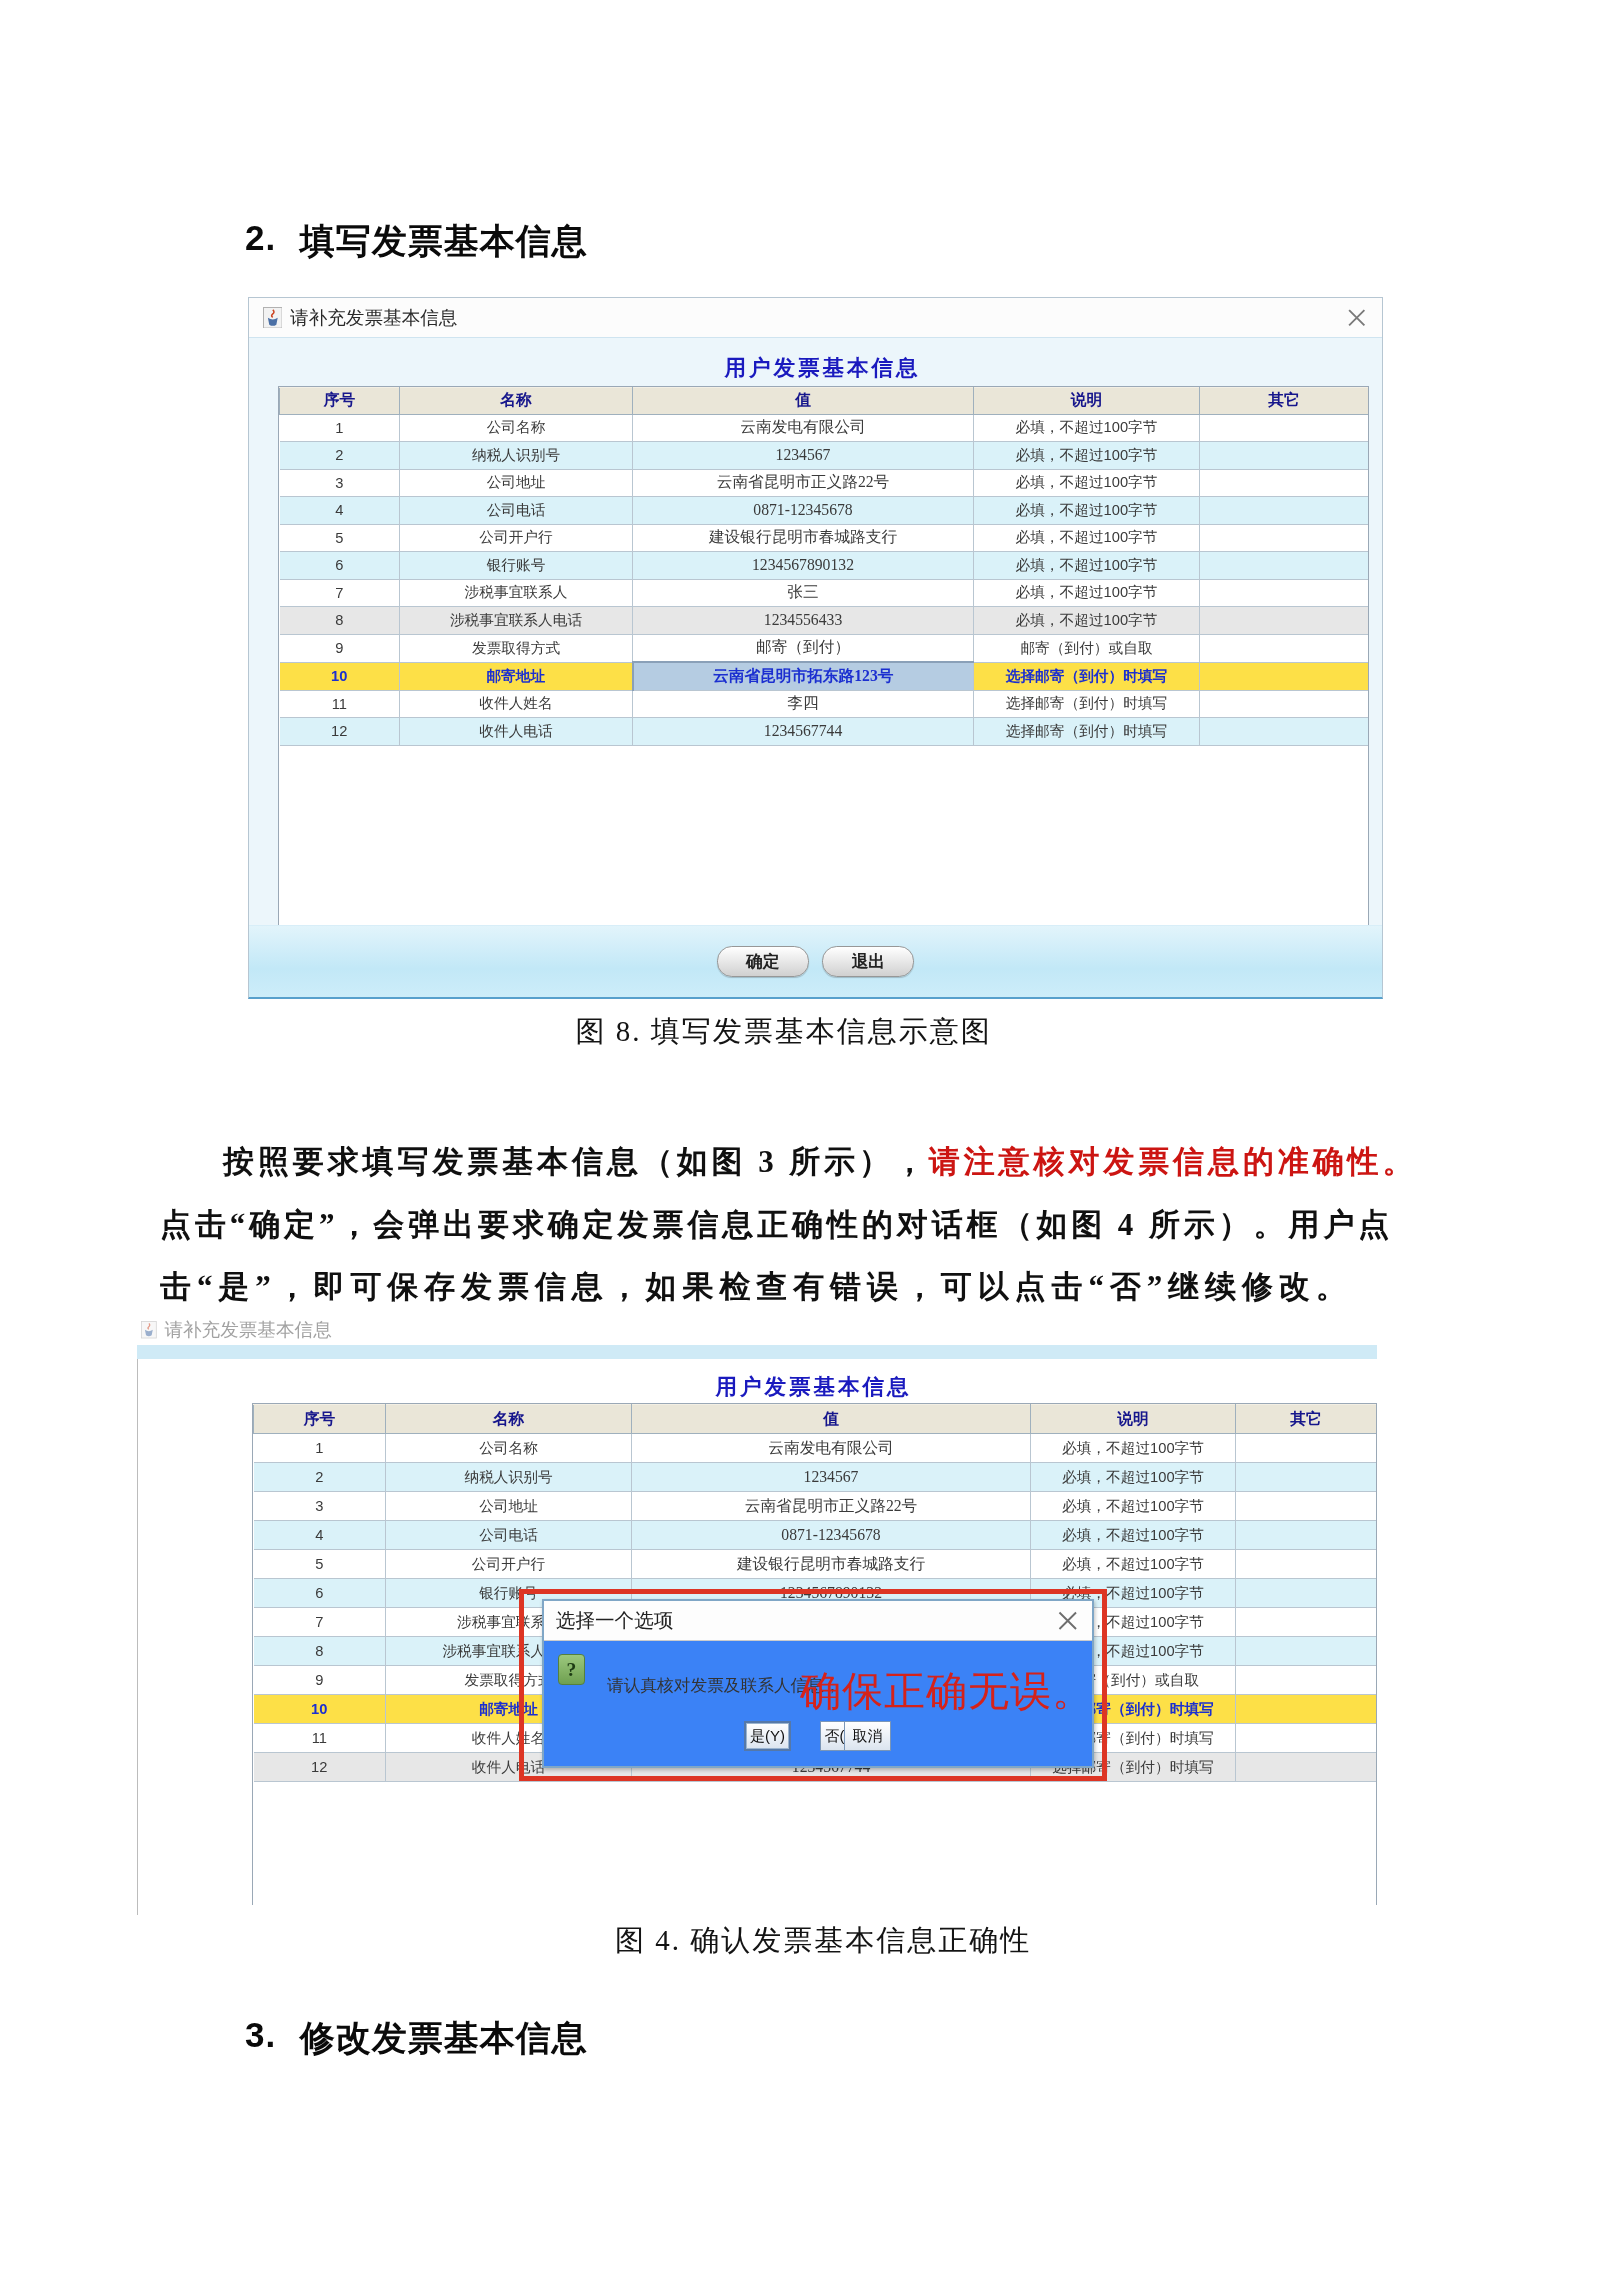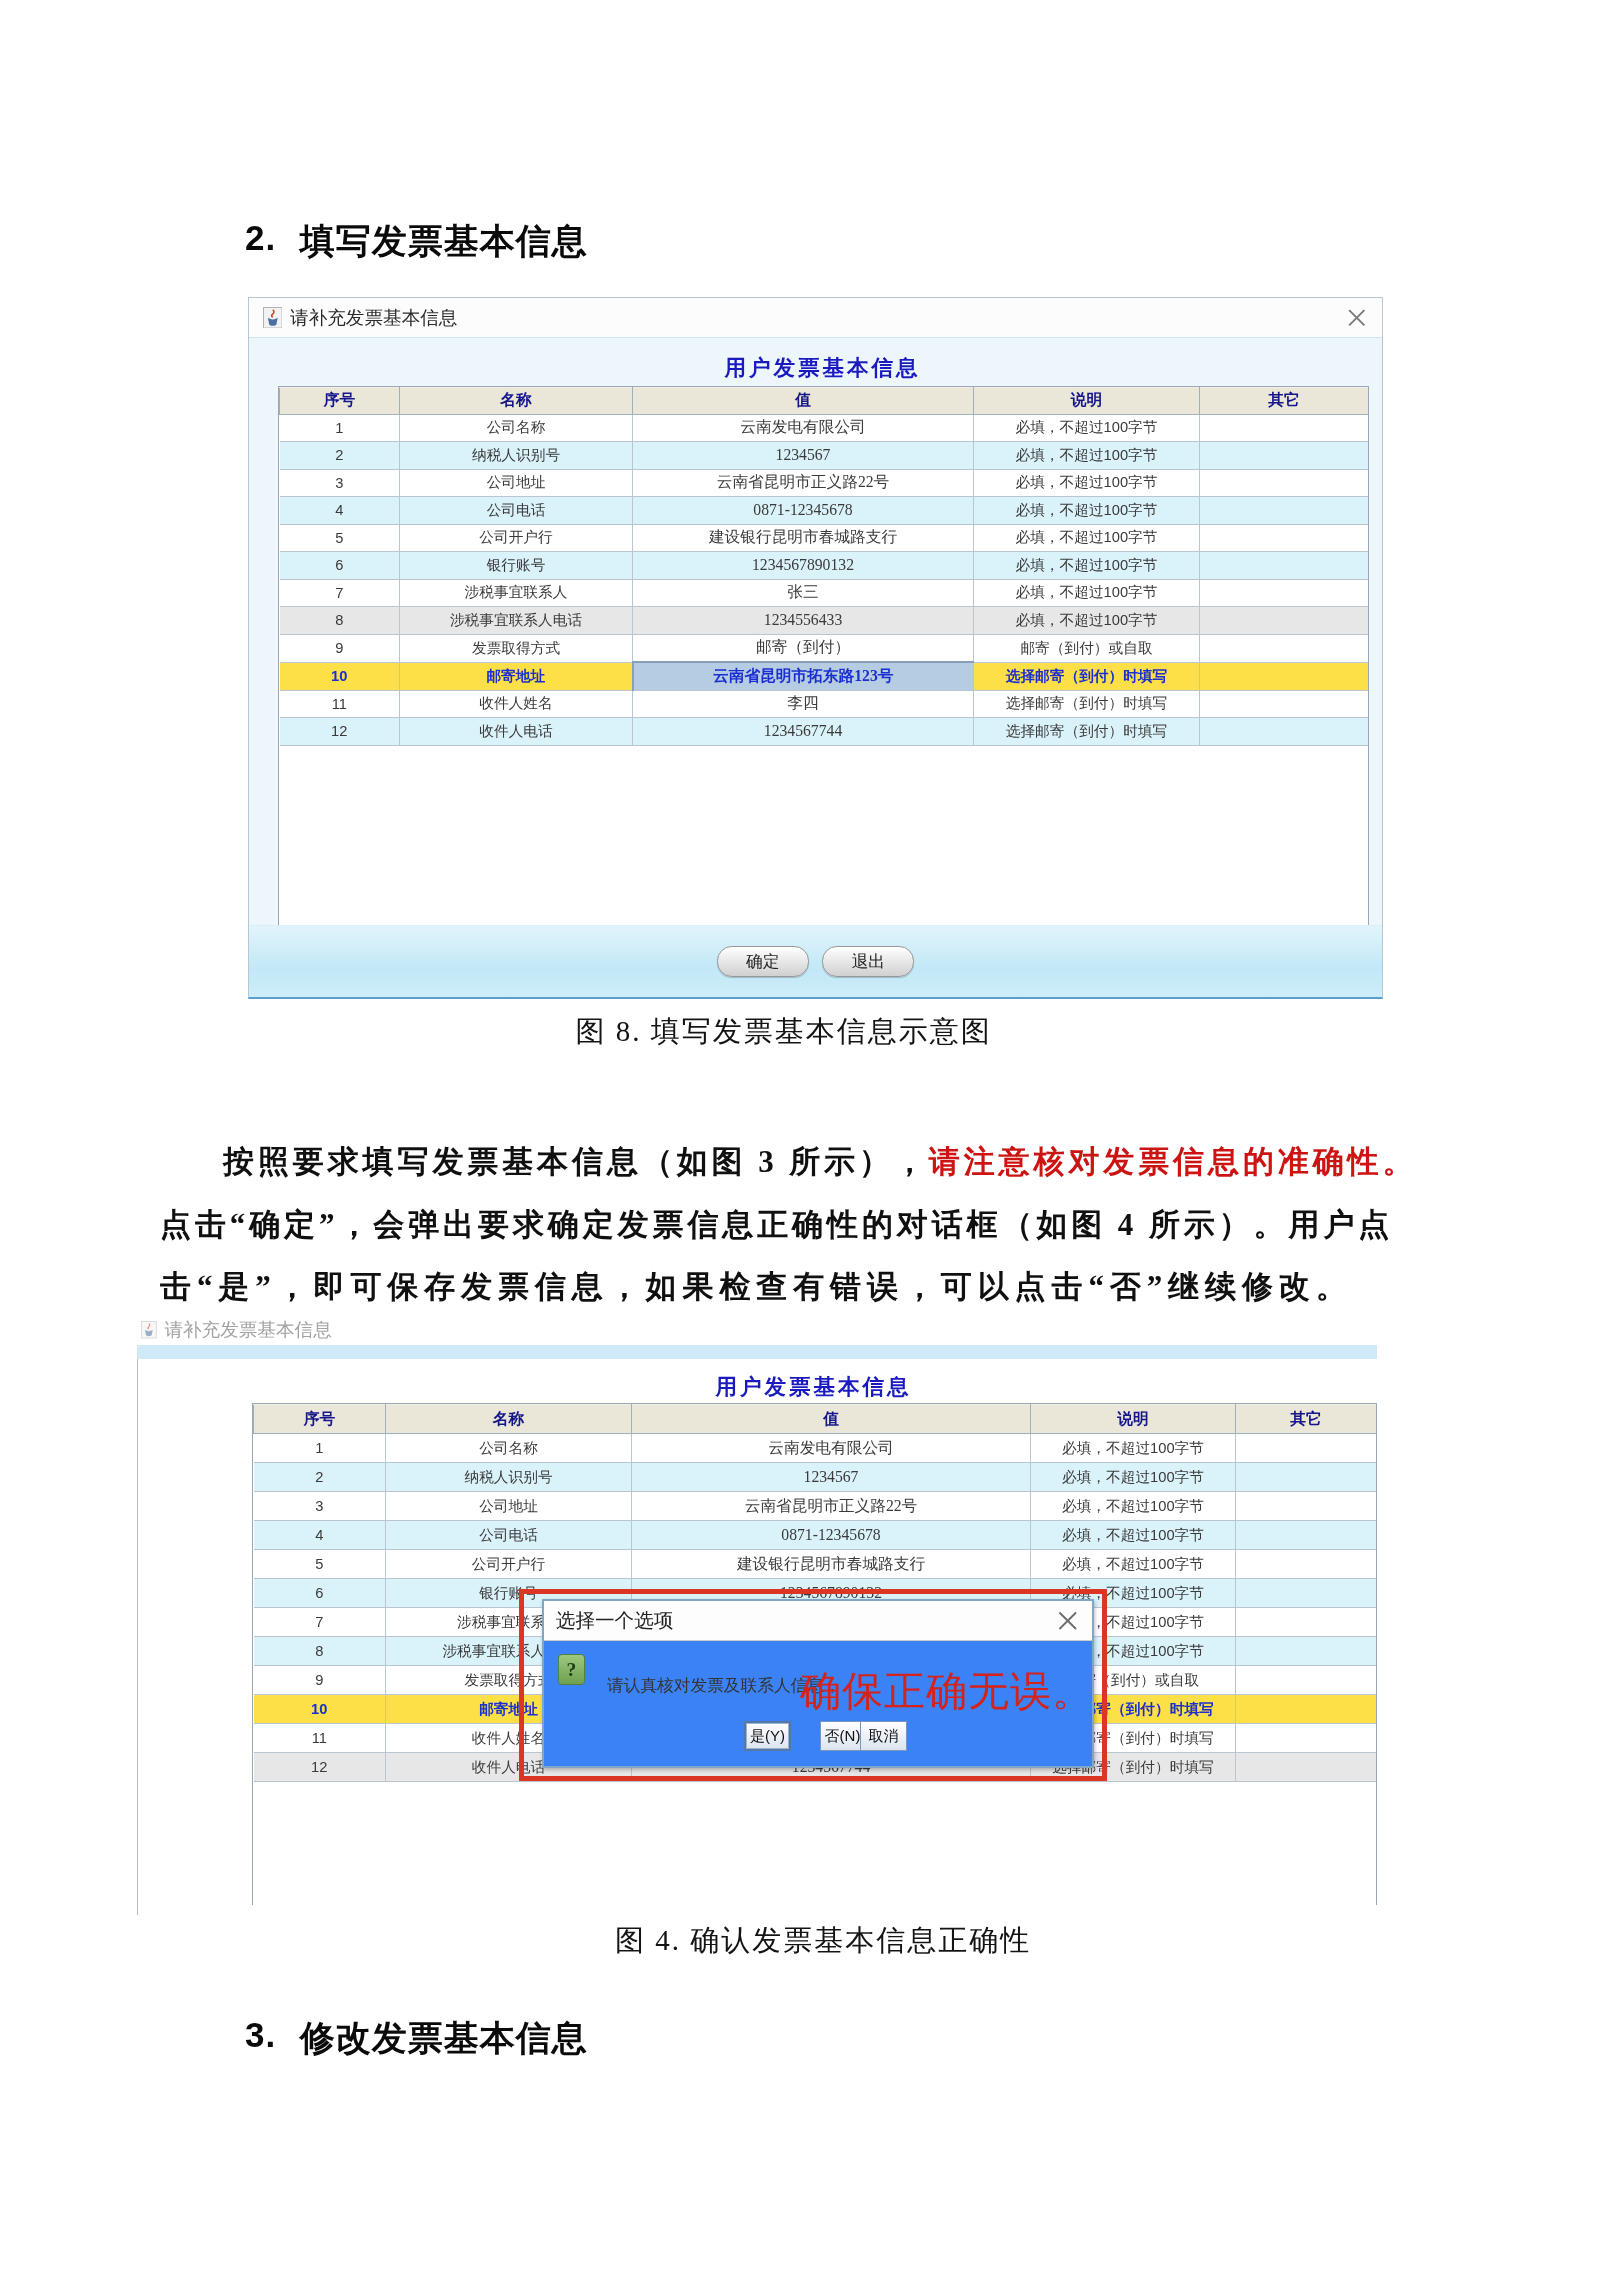--- a/index.html
+++ b/index.html
@@ -85,21 +85,21 @@
   #fig3 .bottombar{
     position:absolute;left:0;right:0;bottom:0;height:71px;
     background:linear-gradient(#e2f4fb,#c2e8f7 60%,#cdedf9);
     border-top:1px solid #d8eef8;
     display:flex;justify-content:center;align-items:center;gap:13.7px;
   }
   .pill-btn{
     width:90px;height:29px;border-radius:14.7px;
     background:linear-gradient(#ffffff,#d0d0d0);
     border:1px solid #979797;
-    font-size:16.7px;font-weight:normal;color:#222;
+    font-size:16.7px;font-weight:bold;color:#222;
     display:flex;align-items:center;justify-content:center;
     box-shadow:0 1px 1px rgba(0,0,0,.2);
   }
 
   
   #fig4{
     position:absolute;left:137px;top:1315px;width:1240px;height:600px;
   }
   #fig4 .ghost-title{
     position:absolute;left:3.9px;top:2px;display:flex;align-items:center;gap:7.8px;
@@ -140,21 +140,21 @@
   .metal-btn{
     position:absolute;top:120px;height:30px;
     background:linear-gradient(#ffffff,#dbe4ef);
     border:1px solid #7a96b8;
     font-size:15px;color:#111;
     display:flex;align-items:center;justify-content:center;
     box-sizing:border-box;
   }
   #btn-yes{left:200px;width:47px;border:2px solid #5578a8;box-shadow:inset 0 0 0 1px #9ab4cf;}
   #btn-no{left:276px;width:45px;}
-  #btn-cancel{left:316px;width:47px;}
+  #btn-cancel{left:300px;width:47px;}
 
   
   #red-rect{
     position:absolute;left:382px;top:274px;width:588px;height:192px;
     border:5.9px solid #dd3524;box-sizing:border-box;z-index:5;pointer-events:none;
   }
   #red-note{
     position:absolute;left:663px;top:349px;z-index:6;
     font-family:"Liberation Serif","DejaVu Serif",serif;
     font-size:41px;color:#d5221a;white-space:nowrap;letter-spacing:1px;

